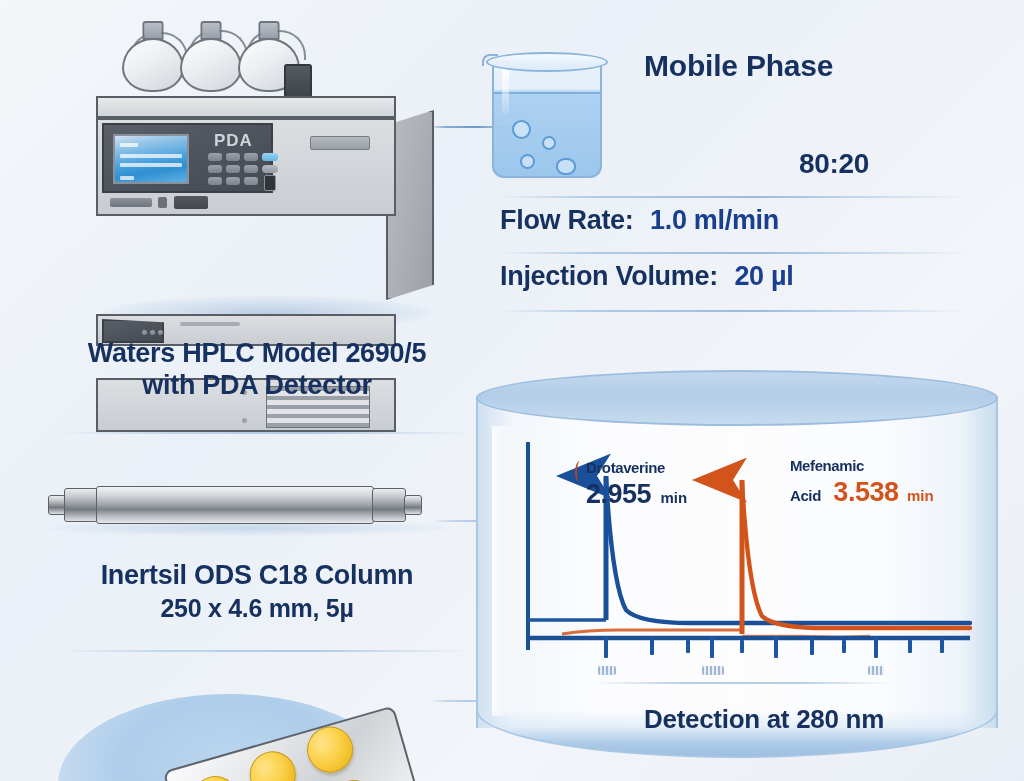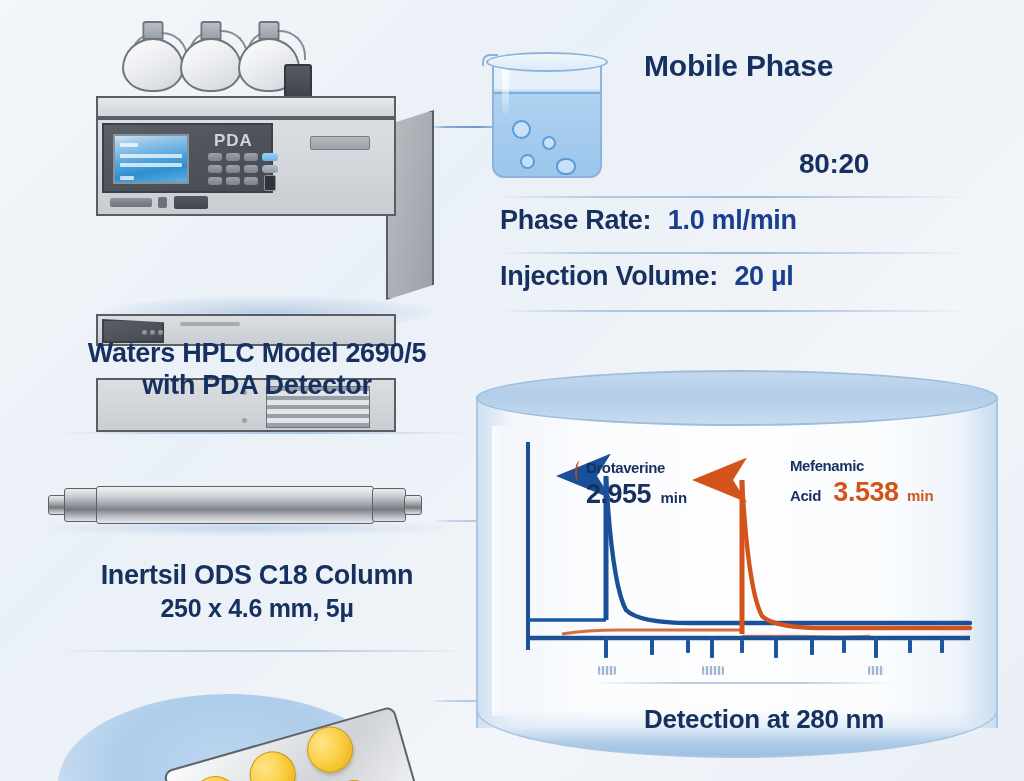--- a/index.html
+++ b/index.html
@@ -276,21 +276,21 @@
     <div class="beaker-rim"></div>
     <div class="abs" style="left:-2px;top:10px;width:16px;height:12px;border:2.6px solid #8bb3dc;border-right:none;border-bottom:none;border-radius:8px 0 0 0;box-sizing:border-box;"></div>
   </div>
 
   <div class="abs navy t-head" style="left:644px;top:50px;width:380px;">Mobile Phase</div>
   <div class="abs navy t-sub" style="left:644px;top:148px;width:380px;text-align:center;">80:20</div>
 
   <div class="abs hline soft" style="left:498px;top:196px;width:470px;"></div>
 
   <div class="abs" style="left:500px;top:206px;width:470px;">
-    <span class="navy t-row">Phase Rate:</span>
+    <span class="navy t-row">Flow Rate:</span>
     <span class="blue t-row" style="margin-left:12px;">1.0 ml/min</span>
   </div>
 
   <div class="abs hline soft" style="left:498px;top:252px;width:470px;"></div>
 
   <div class="abs" style="left:500px;top:262px;width:470px;">
     <span class="navy t-row">Injection Volume:</span>
     <span class="blue t-row" style="margin-left:12px;">20 µl</span>
   </div>
 

